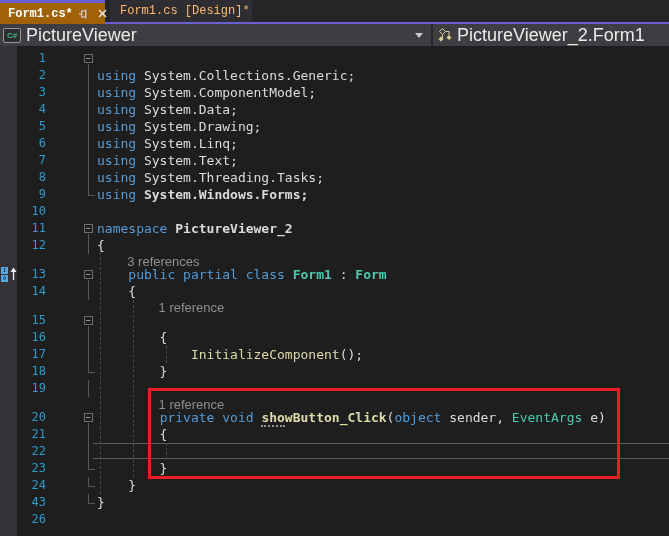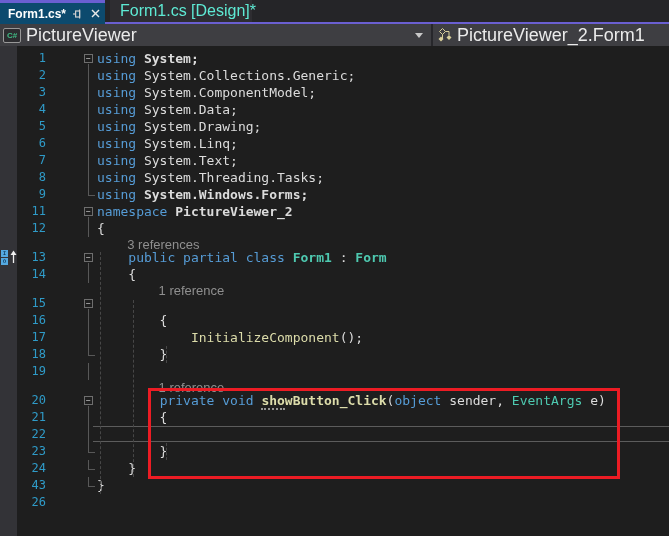--- a/index.html
+++ b/index.html
@@ -3,25 +3,25 @@
 <meta charset="utf-8">
 <style>
   html,body{margin:0;padding:0;background:#1e1e1e;}
   .window{position:relative;width:669px;height:536px;background:#1e1e1e;overflow:hidden;
           font-family:"Liberation Sans",sans-serif;}
 
   
   .tabstrip{position:absolute;left:0;top:0;right:0;height:24px;background:#252528;}
   .tab-underline{position:absolute;left:105px;right:0;bottom:0;height:2px;background:#6a5fd1;}
   .tab{position:absolute;top:0;display:flex;align-items:center;box-sizing:border-box;}
-  .tab.active{left:0;width:105px;height:24px;background:#0c4a6e;border-top:3px solid #6a5fd1;
-              padding:0 6px 0 8px;gap:5px;}
+  .tab.active{left:0;width:105px;height:24px;background:#a16207;border-top:3px solid #6a5fd1;
+              padding:0 6px 0 8px;gap:5px;font-family:Liberation Mono, monospace;}
   .tab.active .tab-label{color:#ffffff;font-weight:bold;font-size:12px;white-space:nowrap;}
   .tab.inactive{left:110px;width:142px;height:22px;background:#2e2d31;padding:0 10px;}
-  .tab.inactive .tab-label{color:#5eead4;font-size:16px;white-space:nowrap;}
+  .tab.inactive .tab-label{color:#fdba74;font-size:12px;white-space:nowrap;font-family:Liberation Mono, monospace;}
   .tab-icon{display:flex;align-items:center;justify-content:center;width:13px;height:13px;flex:0 0 auto;}
 
   
   .navbar{position:absolute;left:0;top:24px;right:0;height:22px;background:#3e3e42;display:flex;}
   .nav-left{width:431px;display:flex;align-items:center;padding:0 8px 0 3px;box-sizing:border-box;gap:5px;}
   .nav-label{color:#ebebeb;font-size:18px;white-space:nowrap;}
   .nav-spacer{flex:1;}
   .chevron{width:0;height:0;border-left:4px solid transparent;border-right:4px solid transparent;
            border-top:5px solid #c8c8c8;}
   .nav-sep{width:2px;background:#27272b;}
@@ -111,29 +111,30 @@
           <polygon points="12,8 14.5,10.5 12,13 9.5,10.5" fill="#d8cf9a"></polygon>
         </svg>
       </span>
       <span class="nav-label">PictureViewer_2.Form1</span>
     </div>
   </div>
 
   <div class="editor">
     <div class="glyph-strip"></div>
     <div class="code-scroll">
-        <div class="row"><span class="gspace"></span><span class="lnum">1</span><span class="foldcol"><span class="fline below"></span><span class="fbox">−</span></span><span class="codetext"><span class="tok-kw">using</span><span class="tok-pl tok-b"> System;</span></span></div>
+        <div class="row"><span class="gspace"></span><span class="lnum">1</span><span class="foldcol"><span class="fline below"></span><span class="fbox">−</span></span></div>
         <div class="row"><span class="gspace"></span><span class="lnum">2</span><span class="foldcol"><span class="fline"></span></span><span class="codetext"><span class="tok-kw">using</span><span class="tok-pl"> System.Collections.Generic;</span></span></div>
         <div class="row"><span class="gspace"></span><span class="lnum">3</span><span class="foldcol"><span class="fline"></span></span><span class="codetext"><span class="tok-kw">using</span><span class="tok-pl"> System.ComponentModel;</span></span></div>
         <div class="row"><span class="gspace"></span><span class="lnum">4</span><span class="foldcol"><span class="fline"></span></span><span class="codetext"><span class="tok-kw">using</span><span class="tok-pl"> System.Data;</span></span></div>
         <div class="row"><span class="gspace"></span><span class="lnum">5</span><span class="foldcol"><span class="fline"></span></span><span class="codetext"><span class="tok-kw">using</span><span class="tok-pl"> System.Drawing;</span></span></div>
         <div class="row"><span class="gspace"></span><span class="lnum">6</span><span class="foldcol"><span class="fline"></span></span><span class="codetext"><span class="tok-kw">using</span><span class="tok-pl"> System.Linq;</span></span></div>
         <div class="row"><span class="gspace"></span><span class="lnum">7</span><span class="foldcol"><span class="fline"></span></span><span class="codetext"><span class="tok-kw">using</span><span class="tok-pl"> System.Text;</span></span></div>
         <div class="row"><span class="gspace"></span><span class="lnum">8</span><span class="foldcol"><span class="fline"></span></span><span class="codetext"><span class="tok-kw">using</span><span class="tok-pl"> System.Threading.Tasks;</span></span></div>
         <div class="row"><span class="gspace"></span><span class="lnum">9</span><span class="foldcol"><span class="fcorner"></span></span><span class="codetext"><span class="tok-kw">using</span><span class="tok-pl tok-b"> System.Windows.Forms;</span></span></div>
+        <div class="row"><span class="gspace"></span><span class="lnum">10</span><span class="foldcol"></span><span class="codetext"></span></div>
         <div class="row"><span class="gspace"></span><span class="lnum">11</span><span class="foldcol"><span class="fline below"></span><span class="fbox">−</span></span><span class="codetext"><span class="tok-kw">namespace</span><span class="tok-pl tok-b"> PictureViewer_2</span></span></div>
         <div class="row"><span class="gspace"></span><span class="lnum">12</span><span class="foldcol"><span class="fline"></span></span><span class="codetext"><span class="tok-pl">{</span></span></div>
         <div class="cl-row">
           <span class="cl-text" style="left: 127.28px;">3 references</span>
         </div>
         <div class="row"><span class="inherit-glyph"><span class="ig-sq" style="top: 0px;">I</span><span class="ig-sq" style="top: 8px;">O</span><svg width="7" height="15" viewBox="0 0 7 15" style="position:absolute;left:9px;top:0;">
               <line x1="3.5" y1="13" x2="3.5" y2="4" stroke="#f0f0f0" stroke-width="1.3"></line>
               <polygon points="3.5,0.5 6.5,5 0.5,5" fill="#f0f0f0"></polygon>
             </svg></span><span class="gspace"></span><span class="lnum">13</span><span class="foldcol"><span class="fline below"></span><span class="fbox">−</span></span><span class="codetext"><span class="tok-pl">    </span><span class="tok-kw">public partial class</span><span class="tok-pl"> </span><span class="tok-ty tok-b">Form1</span><span class="tok-pl"> : </span><span class="tok-ty tok-b">Form</span></span></div>
         <div class="row"><span class="gspace"></span><span class="lnum">14</span><span class="foldcol"><span class="fline"></span></span><span class="codetext"><span class="tok-pl">    {</span></span></div>

